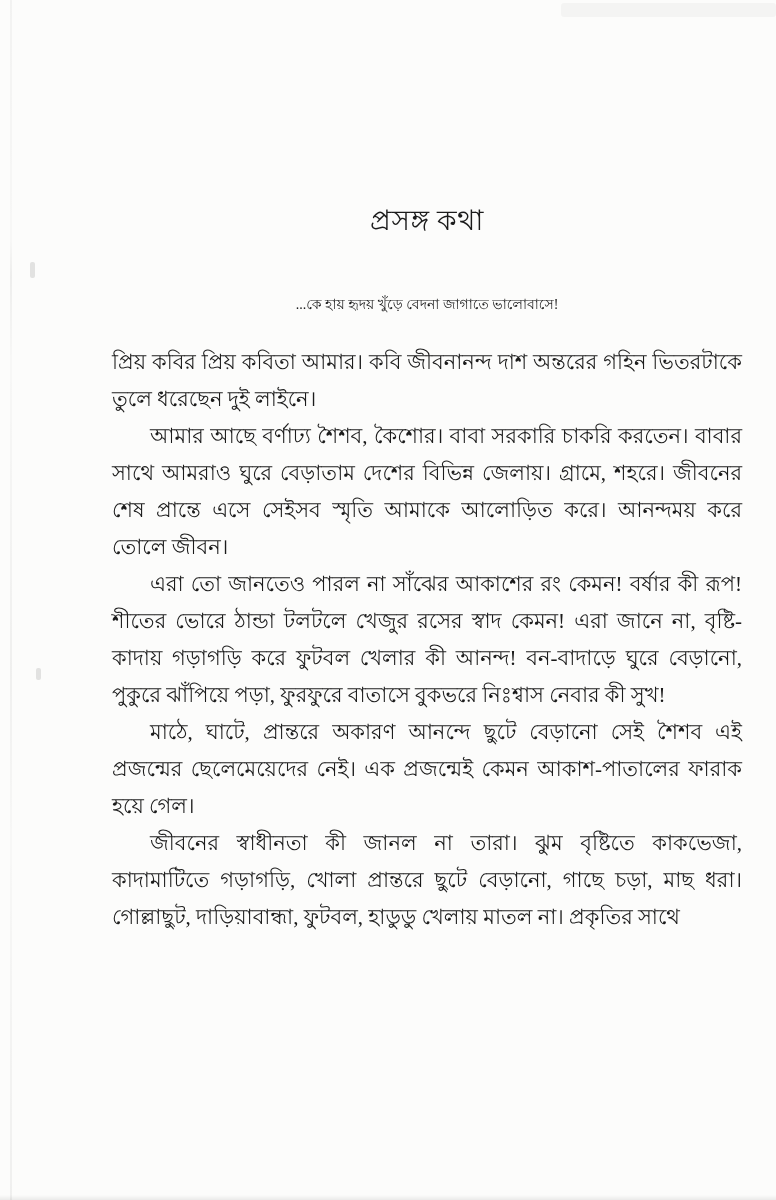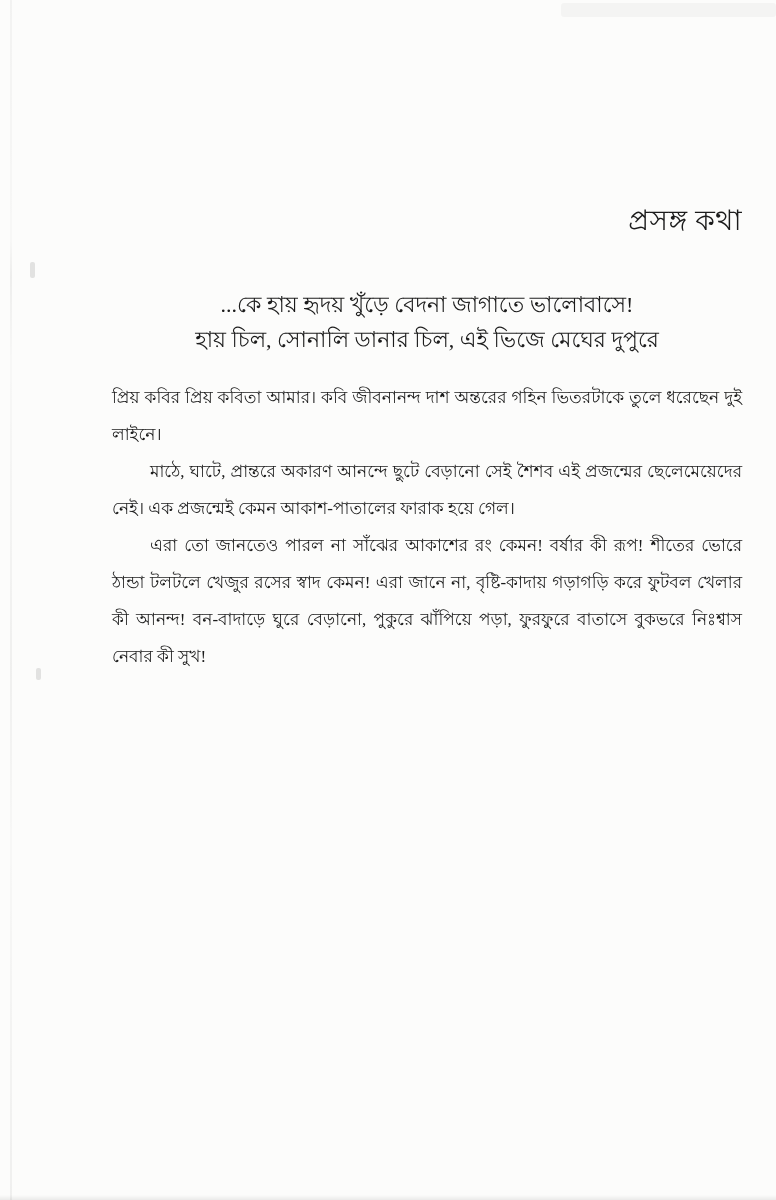--- a/index.html
+++ b/index.html
@@ -54,34 +54,34 @@
   .speck.s2 { left: 36px; top: 668px; height: 12px; }
 
   .content {
     position: absolute;
     left: 112px;
     top: 0;
     width: 630px;
   }
   .title {
     margin-top: 202px;
-    text-align: right;
+    text-align: center;
     font-size: 28px;
     line-height: 38px;
     letter-spacing: 0.5px;
   }
   .poem {
     margin-top: 47px;
     text-align: center;
-    font-size: 22px;
+    font-size: 14px;
     line-height: 35px;
   }
   .body-text {
     margin-top: 22px;
-    font-size: 17px;
+    font-size: 21px;
     line-height: 37px;
     text-align: justify;
   }
   .para { margin: 0; text-indent: 38px; }
   .para.first { text-indent: 0; }
 </style>
 </head>
 <body>
 
 <div>
@@ -90,25 +90,26 @@
   <div class="speck s1"></div>
   <div class="speck s2"></div>
   <div class="smudge-top-right"></div>
 
   <div class="content">
 
     <div class="title">প্রসঙ্গ কথা</div>
 
     <div class="poem">
       <div>...কে হায় হৃদয় খুঁড়ে বেদনা জাগাতে ভালোবাসে!</div>
-      <div>হায় চিল, সোনালি ডানার চিল, এই ভিজে মেঘের দুপুরে</div>
     </div>
 
     <div class="body-text">
       <p class="para first">প্রিয় কবির প্রিয় কবিতা আমার। কবি জীবনানন্দ দাশ অন্তরের গহিন ভিতরটাকে তুলে ধরেছেন দুই লাইনে।</p>
+      <p class="para">আমার আছে বর্ণাঢ্য শৈশব, কৈশোর। বাবা সরকারি চাকরি করতেন। বাবার সাথে আমরাও ঘুরে বেড়াতাম দেশের বিভিন্ন জেলায়। গ্রামে, শহরে। জীবনের শেষ প্রান্তে এসে সেইসব স্মৃতি আমাকে আলোড়িত করে। আনন্দময় করে তোলে জীবন।</p>
+      <p class="para">এরা তো জানতেও পারল না সাঁঝের আকাশের রং কেমন! বর্ষার কী রূপ! শীতের ভোরে ঠান্ডা টলটলে খেজুর রসের স্বাদ কেমন! এরা জানে না, বৃষ্টি-কাদায় গড়াগড়ি করে ফুটবল খেলার কী আনন্দ! বন-বাদাড়ে ঘুরে বেড়ানো, পুকুরে ঝাঁপিয়ে পড়া, ফুরফুরে বাতাসে বুকভরে নিঃশ্বাস নেবার কী সুখ!</p>
       <p class="para">মাঠে, ঘাটে, প্রান্তরে অকারণ আনন্দে ছুটে বেড়ানো সেই শৈশব এই প্রজন্মের ছেলেমেয়েদের নেই। এক প্রজন্মেই কেমন আকাশ-পাতালের ফারাক হয়ে গেল।</p>
-      <p class="para">এরা তো জানতেও পারল না সাঁঝের আকাশের রং কেমন! বর্ষার কী রূপ! শীতের ভোরে ঠান্ডা টলটলে খেজুর রসের স্বাদ কেমন! এরা জানে না, বৃষ্টি-কাদায় গড়াগড়ি করে ফুটবল খেলার কী আনন্দ! বন-বাদাড়ে ঘুরে বেড়ানো, পুকুরে ঝাঁপিয়ে পড়া, ফুরফুরে বাতাসে বুকভরে নিঃশ্বাস নেবার কী সুখ!</p>
+      <p class="para">জীবনের স্বাধীনতা কী জানল না তারা। ঝুম বৃষ্টিতে কাকভেজা, কাদামাটিতে গড়াগড়ি, খোলা প্রান্তরে ছুটে বেড়ানো, গাছে চড়া, মাছ ধরা। গোল্লাছুট, দাড়িয়াবান্ধা, ফুটবল, হাডুডু খেলায় মাতল না। প্রকৃতির সাথে</p>
     </div>
 
   </div>
 
   <div class="edge-bottom"></div>
 </div>
 
 </body></html>

